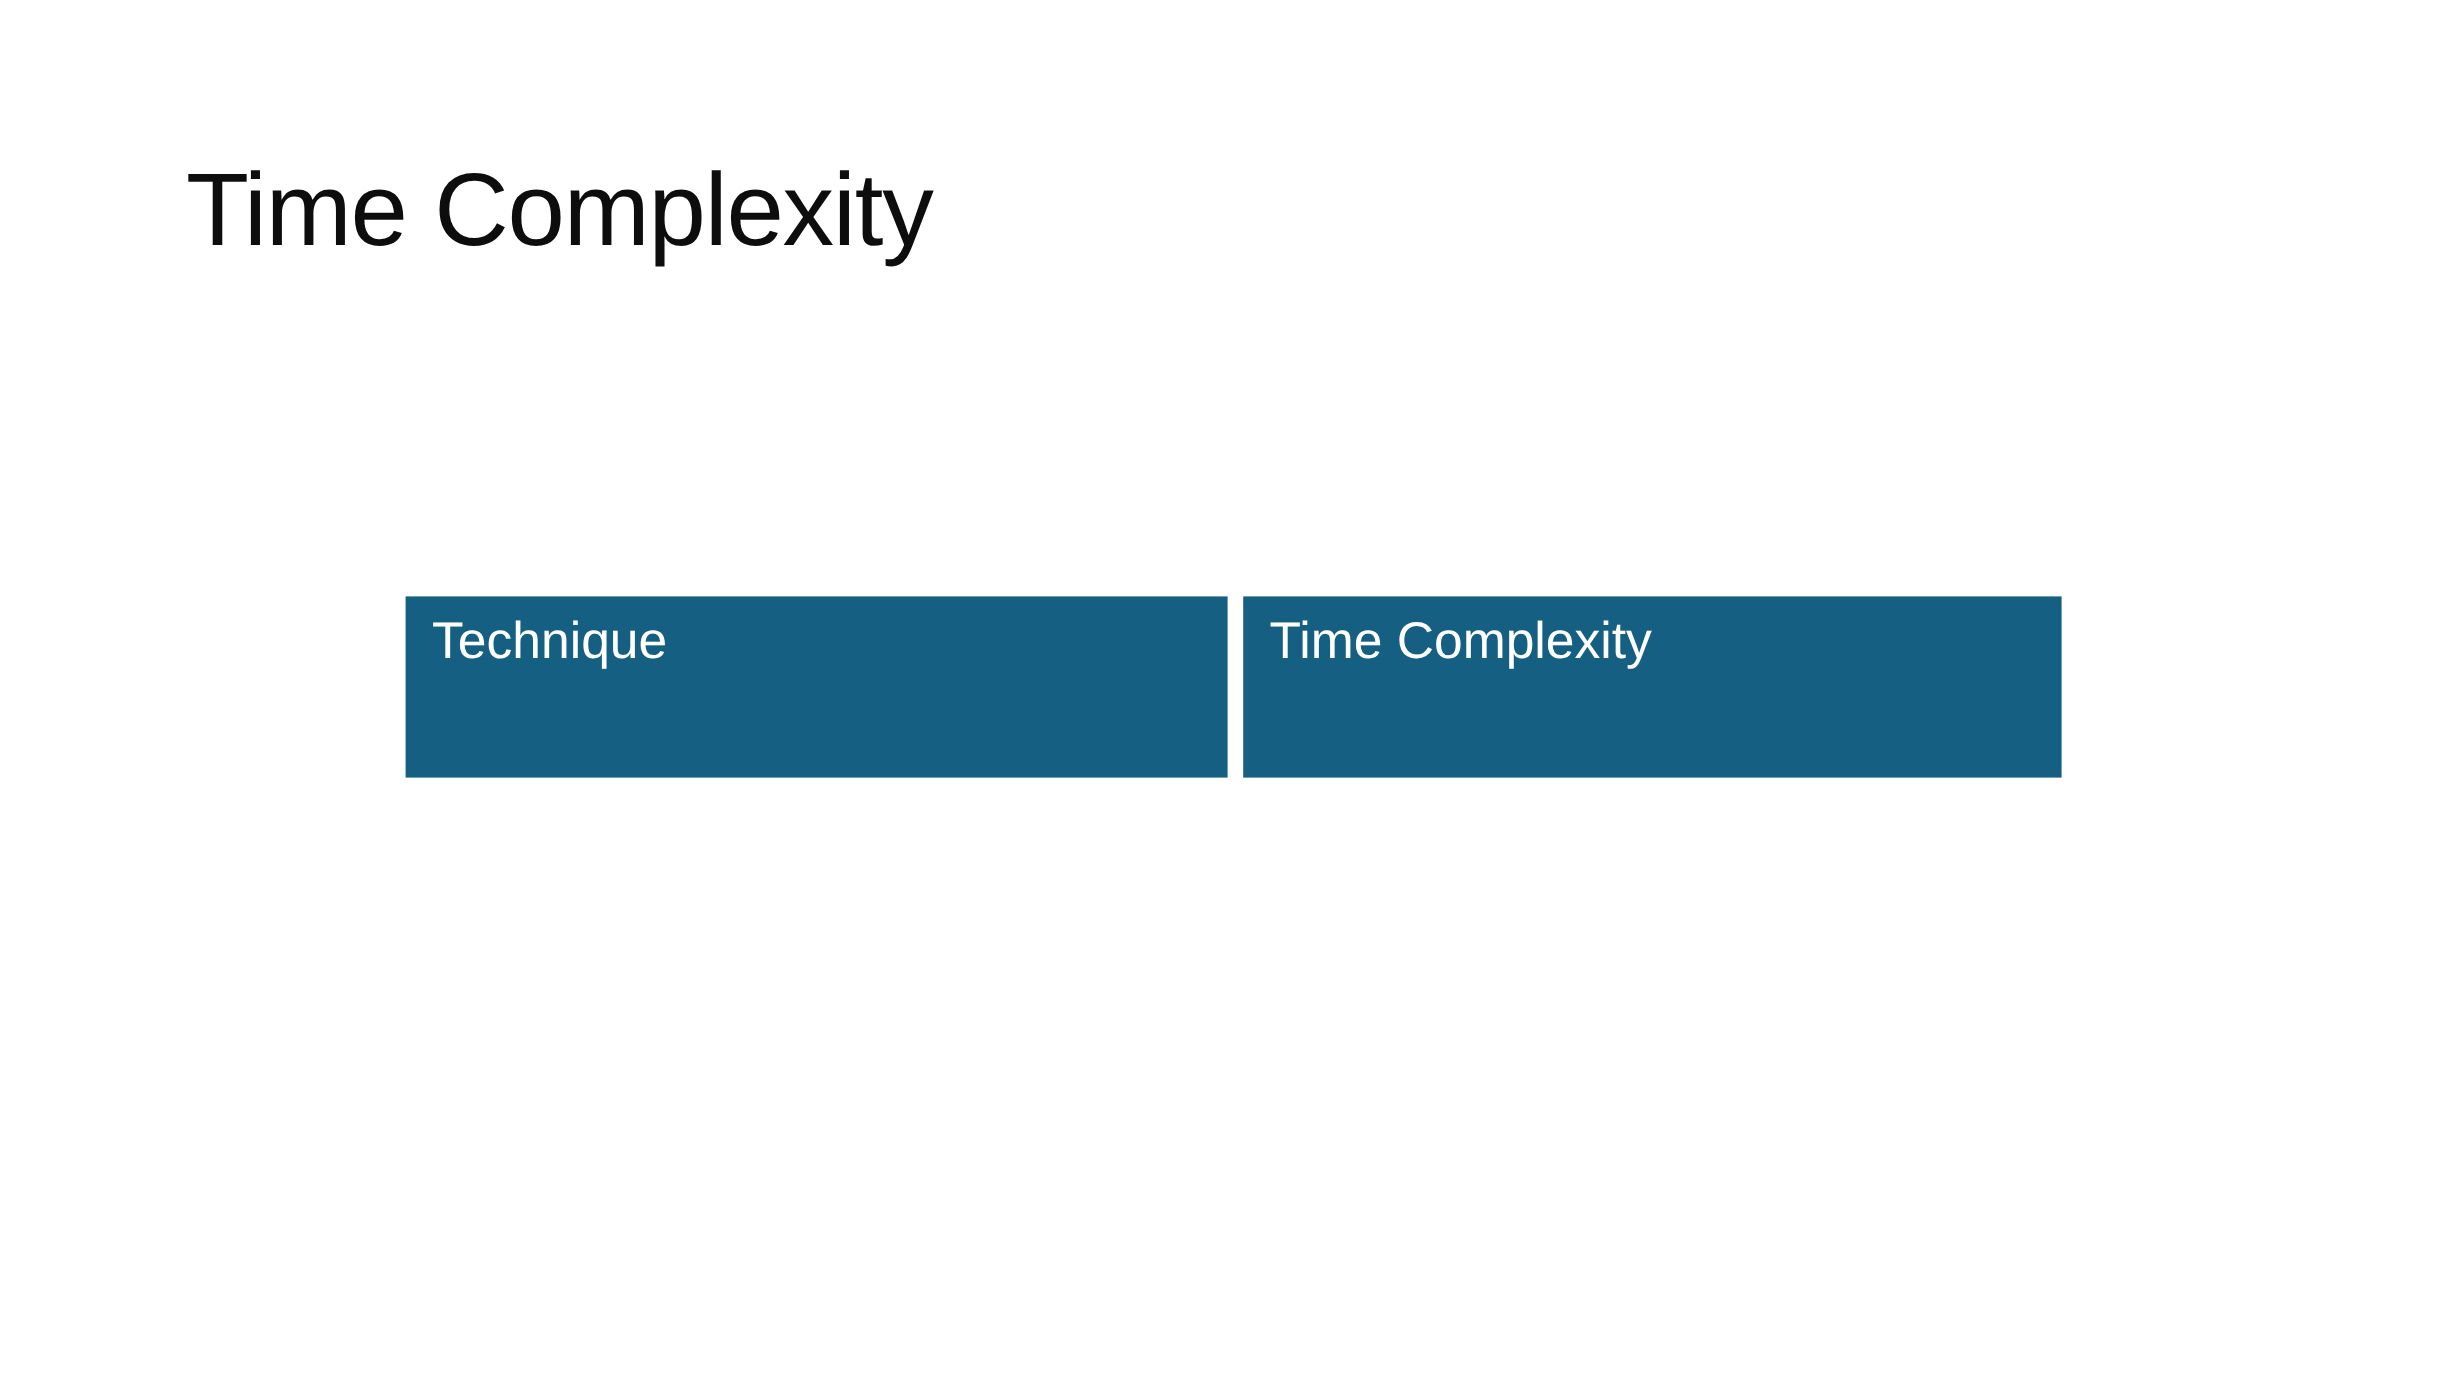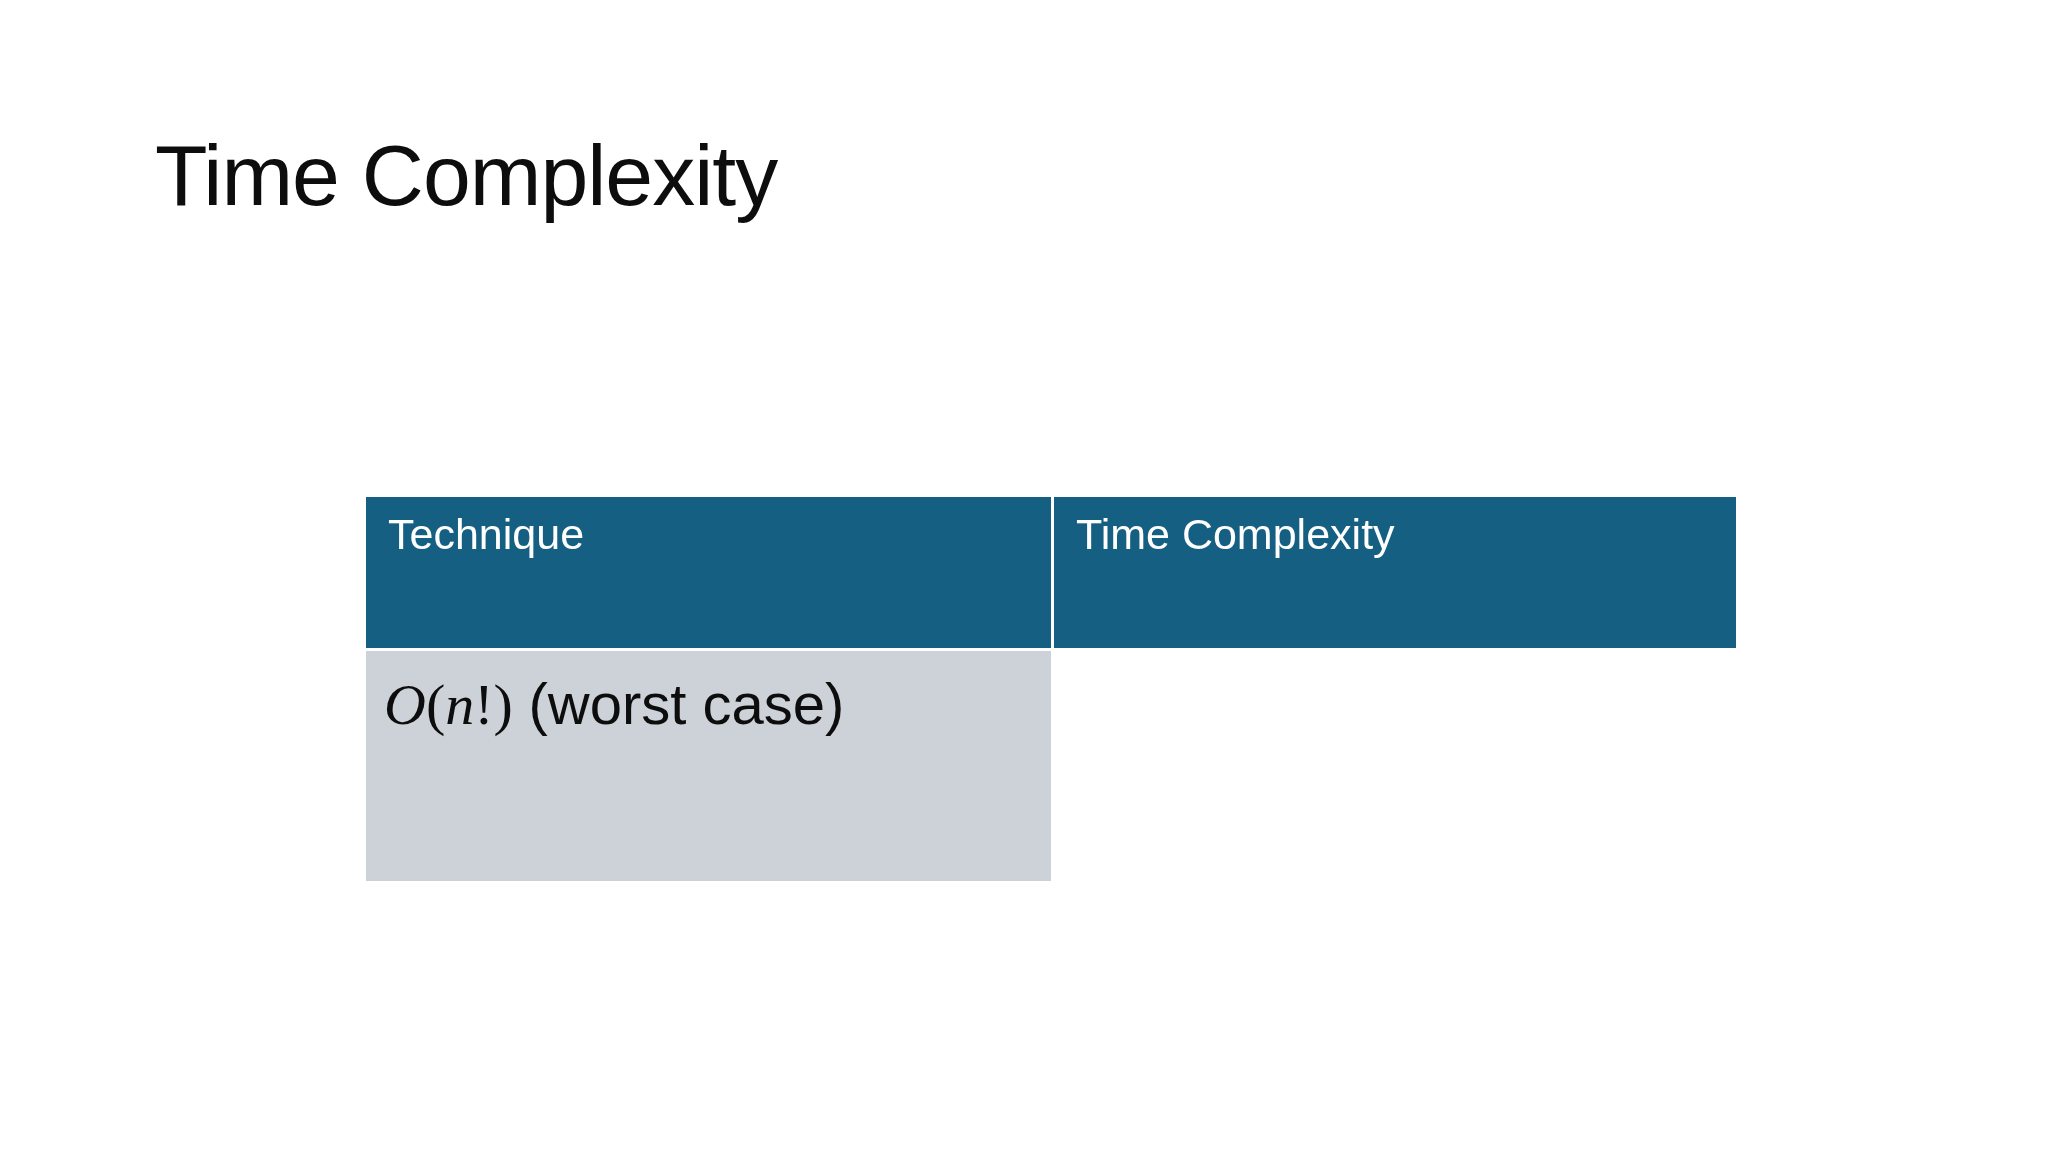--- a/index.html
+++ b/index.html
@@ -35,23 +35,22 @@
 
   .cx-table {
     position: absolute;
     left: 338px;
     top: 497px;
     width: 1370px;
     height: 493px;
     display: grid;
     grid-template-columns: 685px 682px;
     grid-template-rows: 151px 230px;
-    gap: 3px;
+    gap: 13px;
     background: var(--divider, #FFFFFF);
-    margin-left: 28px;
   }
 
   .cell {
     box-sizing: border-box;
     overflow: hidden;
   }
 
   .cell.header {
     background: var(--header-bg, #156082);
     color: var(--header-text, #FFFFFF);
@@ -89,16 +88,15 @@
 
   <h1 class="slide-title">Time Complexity</h1>
 
   <div class="cx-table">
 
     <div class="cell header">Technique</div>
 
     <div class="cell header">Time Complexity</div>
 
 
-    <div class="cell body"><span class="math-var">O</span><span class="math-roman">(</span><span class="math-var">n</span><span class="math-roman">!)</span><span class="note">(worst case)</span></div>
 
   </div>
 </div>
 
 </body></html>

